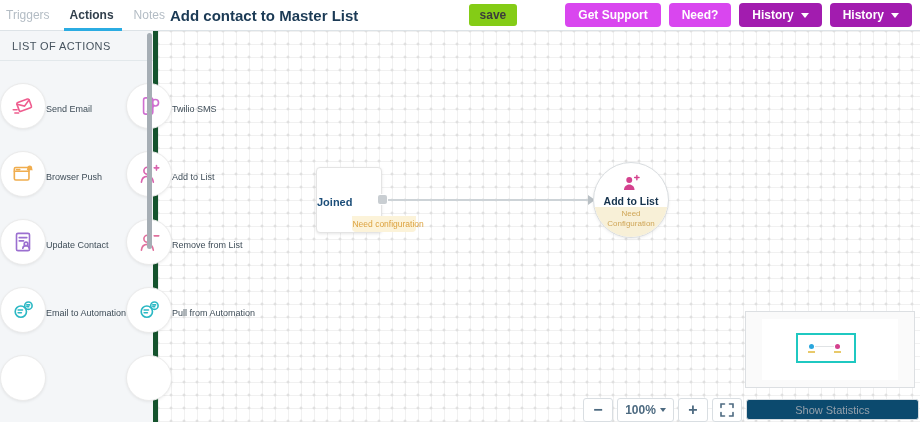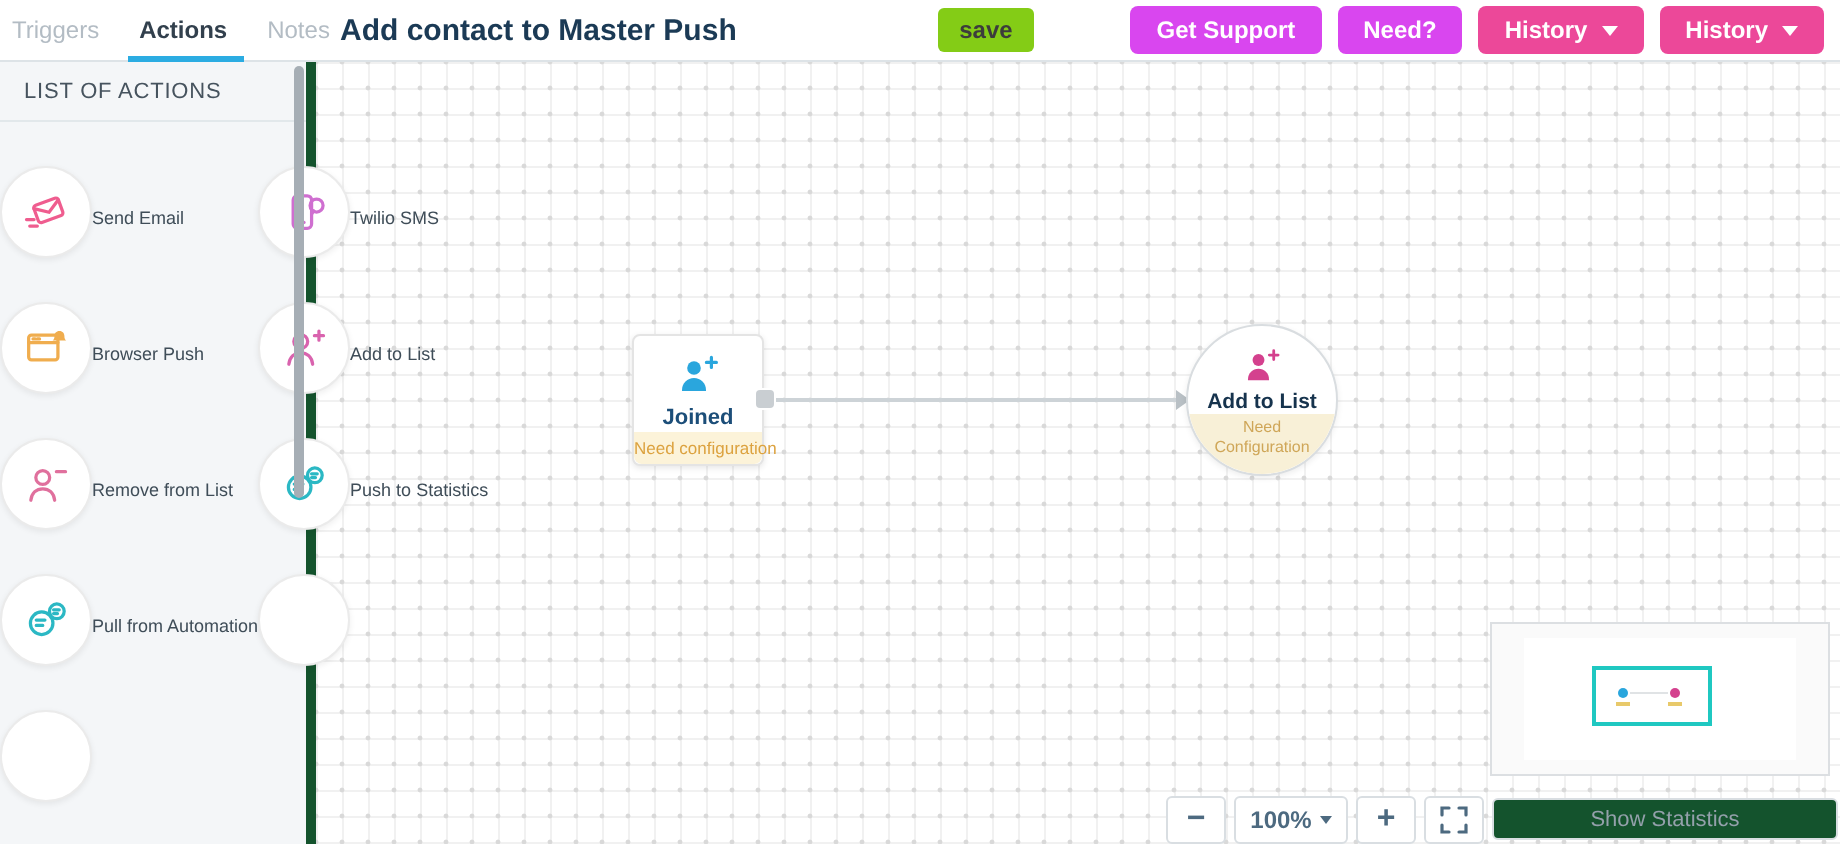--- a/index.html
+++ b/index.html
@@ -12,21 +12,21 @@
   .tabs { width:158px; height:31px; display:flex; align-items:center; padding-left:6px; gap:20px; flex-shrink:0; }
   .tab { font-size:12px; color:#b3bcc4; height:31px; line-height:31px; cursor:pointer; position:relative; }
   .tab.active { color:#32404d; font-weight:bold; }
   .tab.active::after { content:""; position:absolute; left:-6px; right:-8px; bottom:0; height:3px; background:#2bace2; }
   .doc-title { font-size:15px; font-weight:bold; color:#1b3a55; margin-left:12px; flex:1; white-space:nowrap; }
   .save-btn { background:#84cc16; color:#3c3c3c; font-size:12px; font-weight:bold; border:none;
               border-radius:3px; padding:4px 11px; margin-right:48px; cursor:pointer; }
   .hdr-btn { border:none; border-radius:4px; color:#fff; font-size:12px; font-weight:bold;
              padding:5px 13px; margin-right:8px; cursor:pointer; display:flex; align-items:center; }
   .hdr-btn.cyan { background:#d946ef; }
-  .hdr-btn.indigo { background:#ec4899; }
+  .hdr-btn.indigo { background:#a21caf; }
   .caret-down { display:inline-block; width:0; height:0; border-left:4px solid transparent;
                 border-right:4px solid transparent; border-top:5px solid #fff; margin-left:7px; }
   .caret-down.dark { border-top-color:#4d6a80; border-left-width:3px; border-right-width:3px; border-top-width:4px; margin-left:4px; }
 
   
   .sidebar { position:absolute; top:31px; left:0; width:158px; height:391px; background:#f4f6f8;
              border-right:5px solid #14532d; z-index:20; }
   .sidebar-heading { font-size:11px; color:#46535e; letter-spacing:0.4px; padding:9px 12px 8px 12px;
                      border-bottom:1px solid #e2e8eb; }
   .sb-scrollbar { position:absolute; top:2px; right:1px; width:5px; height:216px; background:#a6aeb5; border-radius:3px; }
@@ -39,21 +39,21 @@
   
   .canvas { position:absolute; top:31px; left:158px; width:762px; height:391px; background-color:#fff;
             background-image:
               radial-gradient(circle, #d9d9d9 1px, rgba(0,0,0,0) 1.4px),
               linear-gradient(to right, #f1f1f1 1px, transparent 1px),
               linear-gradient(to bottom, #f1f1f1 1px, transparent 1px);
             background-size:13px 13px; background-position:6.5px 6.5px, 0 0, 0 0; }
 
   .node-card { position:absolute; left:158px; top:136px; width:66px; height:66px; background:#fff;
                border:1px solid #e4e4e4; border-radius:4px; box-shadow:0 1px 3px rgba(0,0,0,0.10);
-               display:flex; flex-direction:column; align-items:center; cursor:pointer; }
+               display:flex; flex-direction:row; align-items:center; cursor:pointer; }
   .node-card .node-label { font-size:11px; font-weight:bold; color:#1c4e79; margin-top:3px; }
   .node-card .node-status { margin-top:auto; width:100%; background:#fcf3d9; color:#dca23f; font-size:8.5px;
                             text-align:center; padding:3px 0; border-radius:0 0 4px 4px; white-space:nowrap; }
 
   .connector-line { position:absolute; left:224px; top:168px; width:212px; height:2px; background:#cdd3d7; }
   .connector-handle { position:absolute; left:220px; top:164px; width:9px; height:9px; background:#c9ced2;
                       border-radius:2px; box-shadow:0 0 0 1px #fff; }
   .connector-arrow { position:absolute; left:430px; top:164px; width:0; height:0;
                      border-left:7px solid #b9c0c5; border-top:5px solid transparent; border-bottom:5px solid transparent; }
 
@@ -78,34 +78,34 @@
   .mini-bar.b2 { left:36px; top:16px; }
   .mini-link { position:absolute; left:17px; top:11px; width:19px; height:1px; background:#e0e3e5; }
 
   
   .zoom-btn { position:absolute; background:#fff; border:1px solid #d9dee2; border-radius:3px;
               color:#4d6a80; display:flex; align-items:center; justify-content:center; cursor:pointer; z-index:40; }
   .zoom-out { left:583px; top:398px; width:30px; height:24px; font-size:16px; font-weight:bold; }
   .zoom-level { left:617px; top:398px; width:57px; height:24px; font-size:12px; font-weight:bold; }
   .zoom-in { left:678px; top:398px; width:30px; height:24px; font-size:16px; font-weight:bold; }
   .fullscreen { left:712px; top:398px; width:30px; height:24px; }
-  .show-stats { position:absolute; left:746px; top:399px; width:173px; height:21px; background:#14532d;
+  .show-stats { position:absolute; left:746px; top:399px; width:173px; height:21px; background:#0c4a6e;
                 border:1px solid #d9dee2; border-radius:3px; color:#94a0ab; font-size:11px;
                 display:flex; align-items:center; justify-content:center; cursor:pointer; z-index:40; }
 </style>
 </head>
 <body>
 
 <div class="header">
   <div class="tabs">
     <div class="tab">Triggers</div>
     <div class="tab active">Actions</div>
     <div class="tab">Notes</div>
   </div>
-  <div class="doc-title">Add contact to Master Push</div>
+  <div class="doc-title">Add contact to Master List</div>
   <button class="save-btn">save</button>
   <button class="hdr-btn cyan">
     <span>Get Support</span>
   </button>
   <button class="hdr-btn cyan">
     <span>Need?</span>
   </button>
   <button class="hdr-btn indigo">
     <span>History</span>
     <span class="caret-down"></span>
@@ -162,20 +162,31 @@
       <div class="action-circle">
         <svg width="26" height="26" viewBox="0 0 24 24" fill="none" stroke="#d963ae" stroke-width="1.5" stroke-linecap="round">
           <circle cx="10.5" cy="9" r="3.2"></circle>
             <path d="M5 19.5c.4-3.4 2.6-5.3 5.5-5.3s5.1 1.9 5.5 5.3"></path>
           <path d="M16.8 6.3h4.2M18.9 4.2v4.2"></path>
         </svg>
       </div>
       <div class="action-label">Add to List</div>
     </div>
 
+    <div class="action-item">
+      <div class="action-circle">
+        <svg width="26" height="26" viewBox="0 0 24 24" fill="none" stroke="#9b6fd0" stroke-width="1.5" stroke-linecap="round">
+          <rect x="6" y="4" width="12" height="16" rx="1.4"></rect>
+            <path d="M8.5 8h7M8.5 11h4"></path>
+          <circle cx="14.8" cy="13.8" r="1.7"></circle>
+            <path d="M11.8 17.8c.3-1.6 1.5-2.4 3-2.4s2.7.8 3 2.4"></path>
+        </svg>
+      </div>
+      <div class="action-label">Update Contact</div>
+    </div>
 
     <div class="action-item">
       <div class="action-circle">
         <svg width="26" height="26" viewBox="0 0 24 24" fill="none" stroke="#e0709d" stroke-width="1.5" stroke-linecap="round">
           <circle cx="10.5" cy="9" r="3.2"></circle>
             <path d="M5 19.5c.4-3.4 2.6-5.3 5.5-5.3s5.1 1.9 5.5 5.3"></path>
           <path d="M16.8 6.3h4.2"></path>
         </svg>
       </div>
       <div class="action-label">Remove from List</div>
@@ -183,21 +194,21 @@
 
     <div class="action-item">
       <div class="action-circle">
         <svg width="26" height="26" viewBox="0 0 24 24" fill="none" stroke="#2bb8c4" stroke-width="1.5" stroke-linecap="round">
           <circle cx="10" cy="13.5" r="5.2"></circle>
             <path d="M7.5 12h4M7.5 14.5h3"></path>
           <circle cx="17" cy="8" r="3.4"></circle>
             <path d="M15.5 7.3h2.6M15.5 9h1.8"></path>
         </svg>
       </div>
-      <div class="action-label">Push to Statistics</div>
+      <div class="action-label">Email to Automation</div>
     </div>
 
     <div class="action-item">
       <div class="action-circle">
         <svg width="26" height="26" viewBox="0 0 24 24" fill="none" stroke="#2bb8c4" stroke-width="1.5" stroke-linecap="round">
           <circle cx="10" cy="13.5" r="5.2"></circle>
             <path d="M7.5 12h4M7.5 14.5h3"></path>
           <circle cx="17" cy="8" r="3.4"></circle>
             <path d="M15.5 7.3h2.6M15.5 9h1.8"></path>
         </svg>

